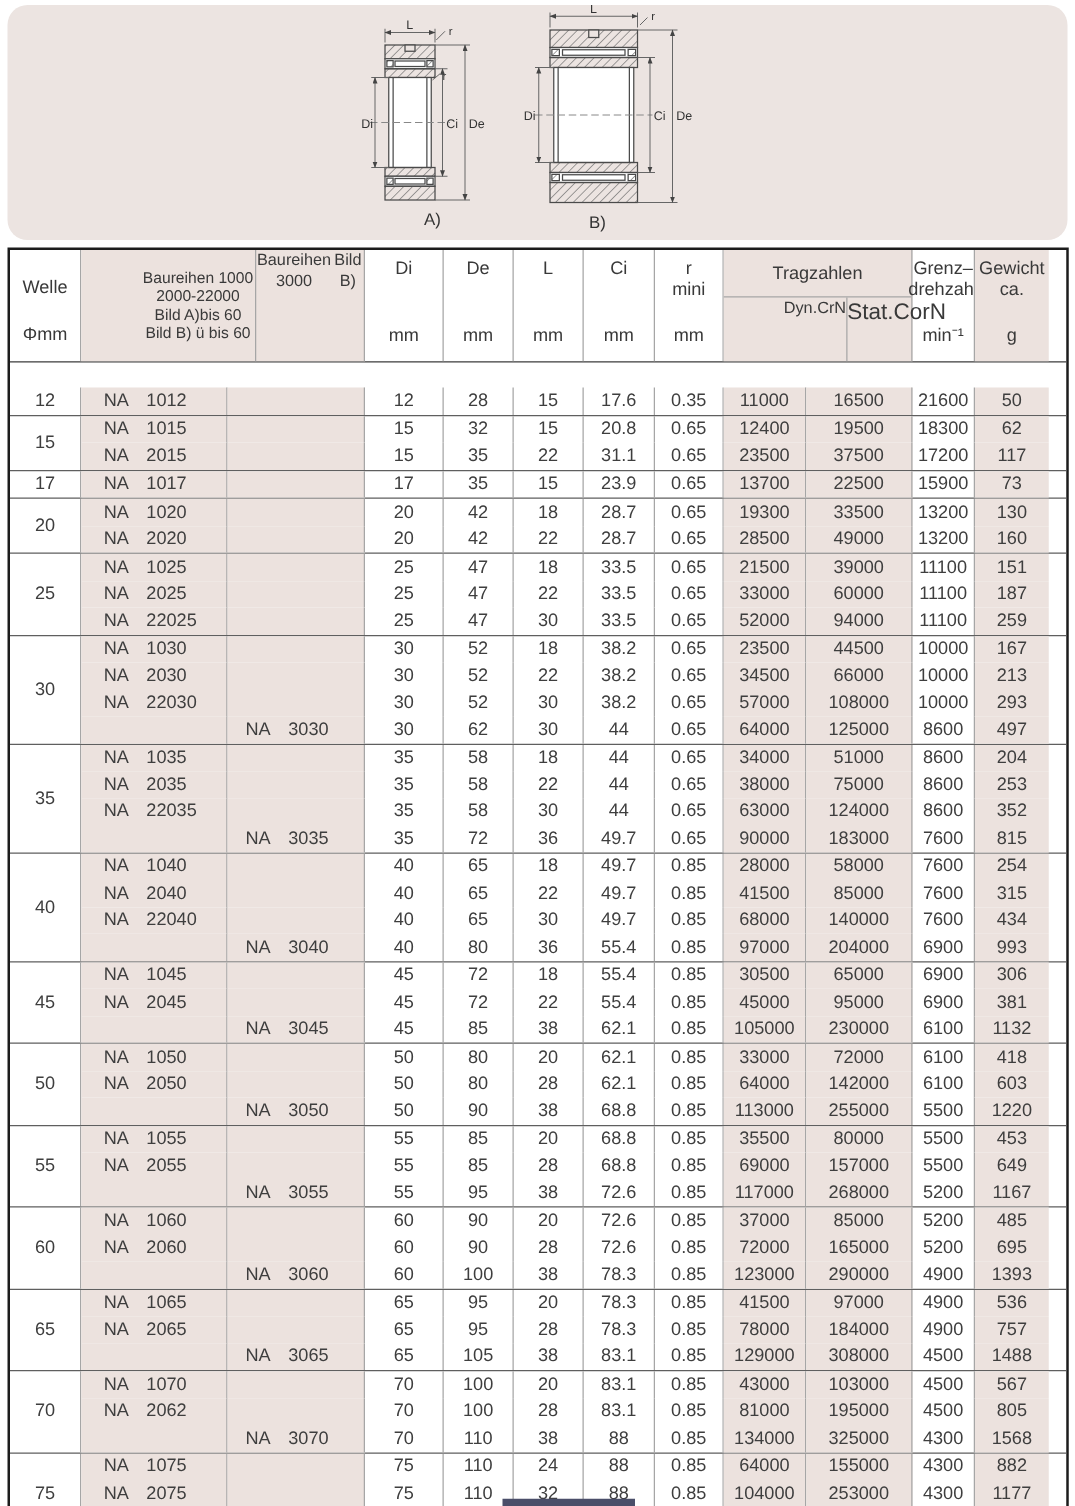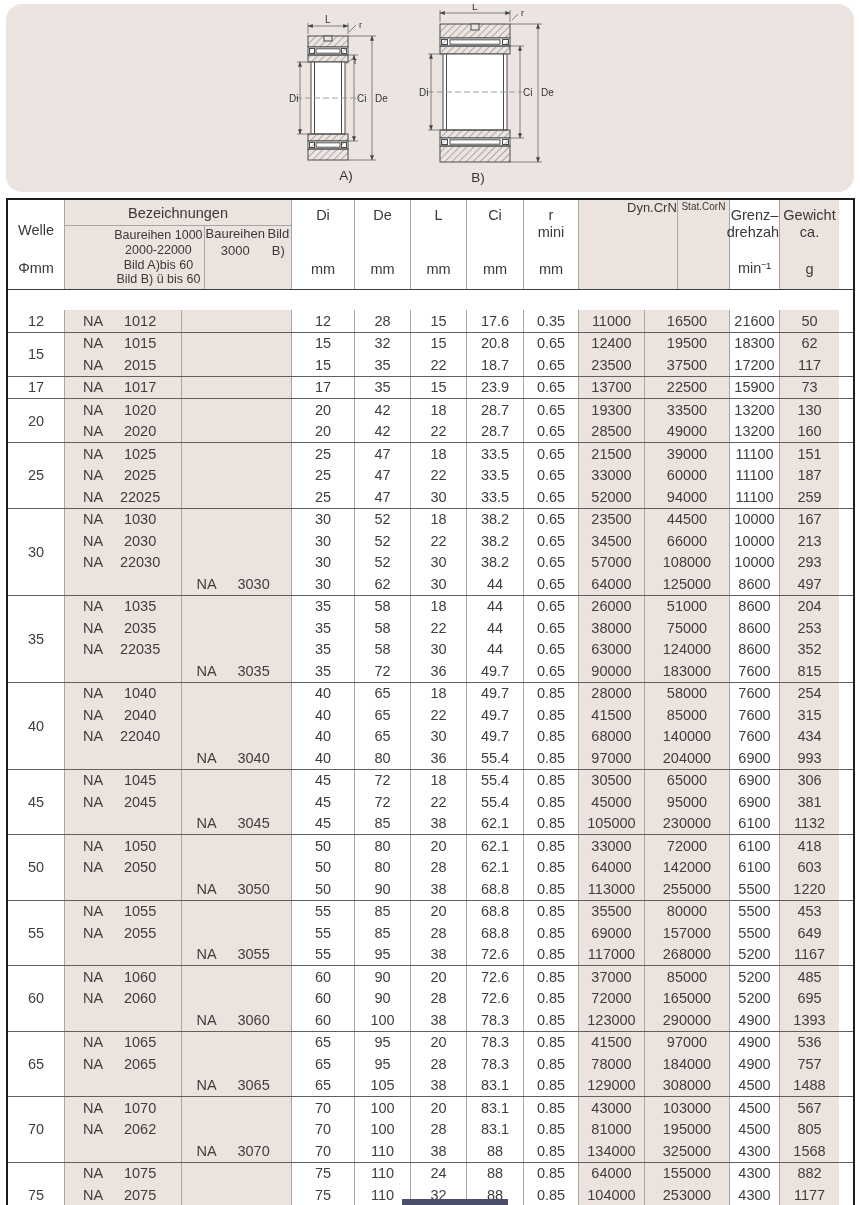--- a/index.html
+++ b/index.html
@@ -48,21 +48,21 @@
   .group{display:flex;border-top:1px solid var(--grpline);}
   .tbody .group:first-child{border-top:none;margin-top:20px;}
   .gw{width:57px;border-right:1px solid var(--line);display:flex;
     align-items:center;justify-content:center;}
   .rows{flex:1;display:flex;flex-direction:column;}
   .row{display:flex;height:21.5px;}
   .row > div{border-right:1px solid var(--line);display:flex;align-items:center;
     justify-content:center;}
   .row > div:last-child{border-right:none;}
   .desig{gap:14px;}
-  .desig .num{min-width:46px;text-align:center;}
+  .desig .num{min-width:46px;text-align:left;}
   
   .footbar{position:absolute;left:402px;top:1199px;width:106px;height:6px;}
   svg text{fill:#333;font-family:"Liberation Sans",sans-serif;}
 </style>
 </head>
 <body>
 
 <div class="panel">
 
   <svg class="fig" style="left:282px;top:10px" width="115" height="160" viewBox="0 0 115 160">
@@ -172,21 +172,20 @@
 
 <div class="tbl">
 
   <div class="thead">
     <div class="hcell w-welle h-welle">
       <span>Welle</span>
       <span>Φmm</span>
     </div>
 
     <div class="hcell h-group pink" style="width:227px">
-      <div class="grp-top" style="height:26px">Bezeichnungen</div>
       <div class="grp-bottom">
         <div class="hcell w-b1" style="border-right:1px solid var(--line)">
           <div class="sub-lines">
             <span>Baureihen 1000</span>
             <span>2000-22000</span>
             <span>Bild A)bis 60</span>
             <span>Bild B) ü bis 60</span>
           </div>
         </div>
         <div class="hcell w-b2" style="border-right:none">
@@ -216,29 +215,30 @@
     </div>
     <div class="hcell w-r h-stack">
       <span class="two-line">
         <span>r</span><br>
         <span>mini</span>
       </span>
       <span>mm</span>
     </div>
 
     <div class="hcell h-group pink" style="width:151px">
+      <div class="grp-top" style="height:38px">Tragzahlen</div>
       <div class="grp-bottom">
         <div class="hcell w-dyn" style="border-right:1px solid var(--line)">
           <div class="sub-2l" style="font-size:13px">
             <span>Dyn.Cr</span>
             <span>N</span>
           </div>
         </div>
         <div class="hcell w-stat" style="border-right:none">
-          <div class="sub-2l" style="font-size:10px">
+          <div class="sub-2l" style="font-size:18px">
             <span>Stat.Cor</span>
             <span>N</span>
           </div>
         </div>
       </div>
     </div>
 
     <div class="hcell w-grenz h-stack">
       <span class="two-line">
         <span>Grenz–</span><br>
@@ -298,21 +298,21 @@
           </div>
           <div class="row">
             <div class="w-b1 pink desig">
               <span>NA</span>
               <span class="num">2015</span>
             </div>
             <div class="w-b2 pink desig"></div>
             <div class="w-di">15</div>
             <div class="w-de">35</div>
             <div class="w-l">22</div>
-            <div class="w-ci">18.7</div>
+            <div class="w-ci">31.1</div>
             <div class="w-r">0.65</div>
             <div class="w-dyn pink">23500</div>
             <div class="w-stat pink">37500</div>
             <div class="w-grenz">17200</div>
             <div class="w-gew pink">117</div>
           </div>
         </div>
       </div>
       <div class="group">
         <div class="gw">17</div>
@@ -501,21 +501,21 @@
             <div class="w-b1 pink desig">
               <span>NA</span>
               <span class="num">1035</span>
             </div>
             <div class="w-b2 pink desig"></div>
             <div class="w-di">35</div>
             <div class="w-de">58</div>
             <div class="w-l">18</div>
             <div class="w-ci">44</div>
             <div class="w-r">0.65</div>
-            <div class="w-dyn pink">26000</div>
+            <div class="w-dyn pink">34000</div>
             <div class="w-stat pink">51000</div>
             <div class="w-grenz">8600</div>
             <div class="w-gew pink">204</div>
           </div>
           <div class="row">
             <div class="w-b1 pink desig">
               <span>NA</span>
               <span class="num">2035</span>
             </div>
             <div class="w-b2 pink desig"></div>

